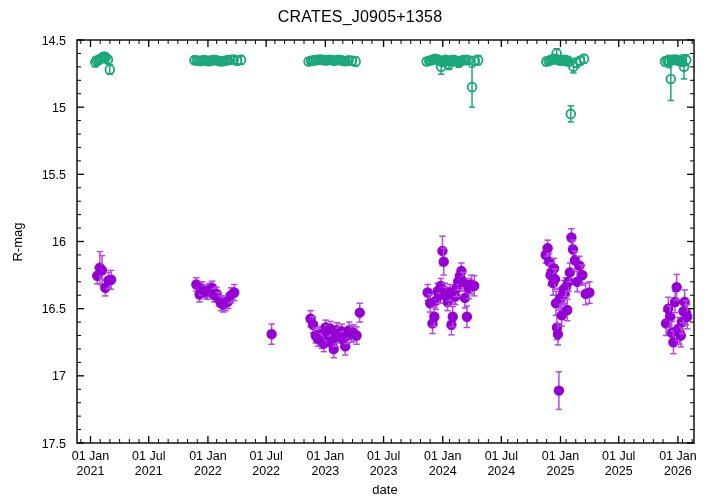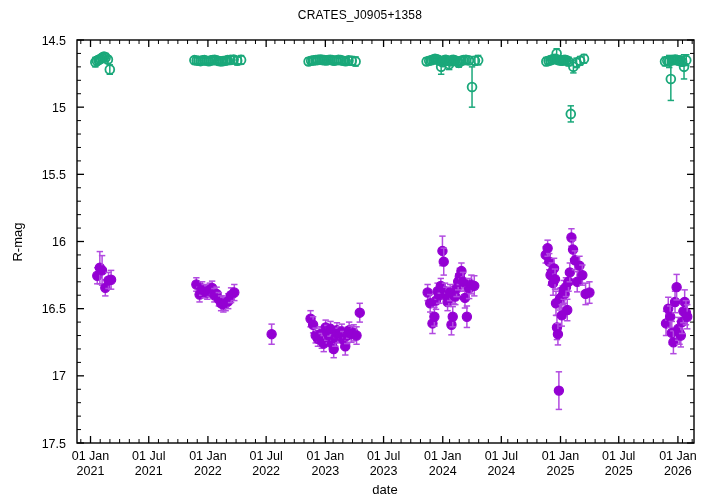--- a/index.html
+++ b/index.html
@@ -19,21 +19,21 @@
     width: 720px;
     height: 504px;
     background: #ffffff;
   }
   #chart-title {
     position: absolute;
     left: 0;
     top: 8px;
     width: 720px;
     text-align: center;
-    font-size: 12px;
+    font-size: 16px;
     color: #000;
     letter-spacing: 0.2px;
   }
   #plot-svg {
     position: absolute;
     left: 0;
     top: 0;
   }
   .axis-label {
     font-size: 13px;

